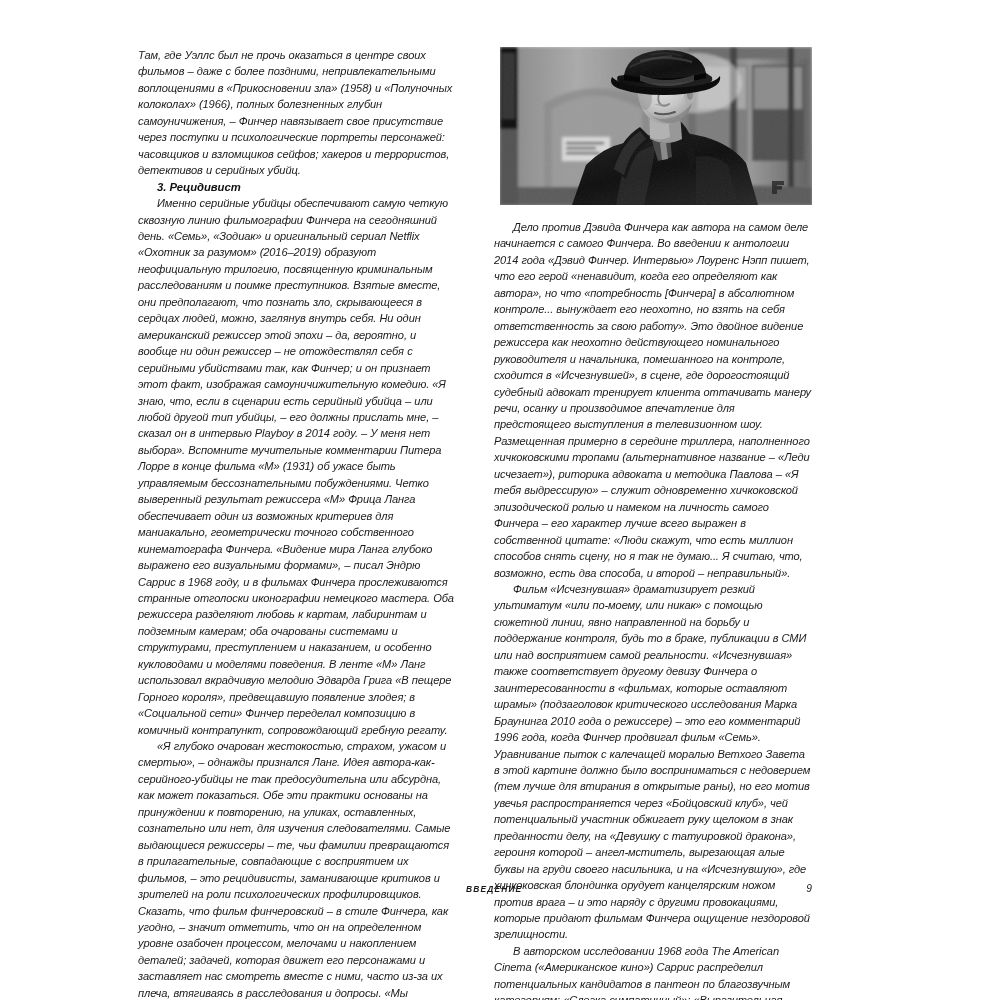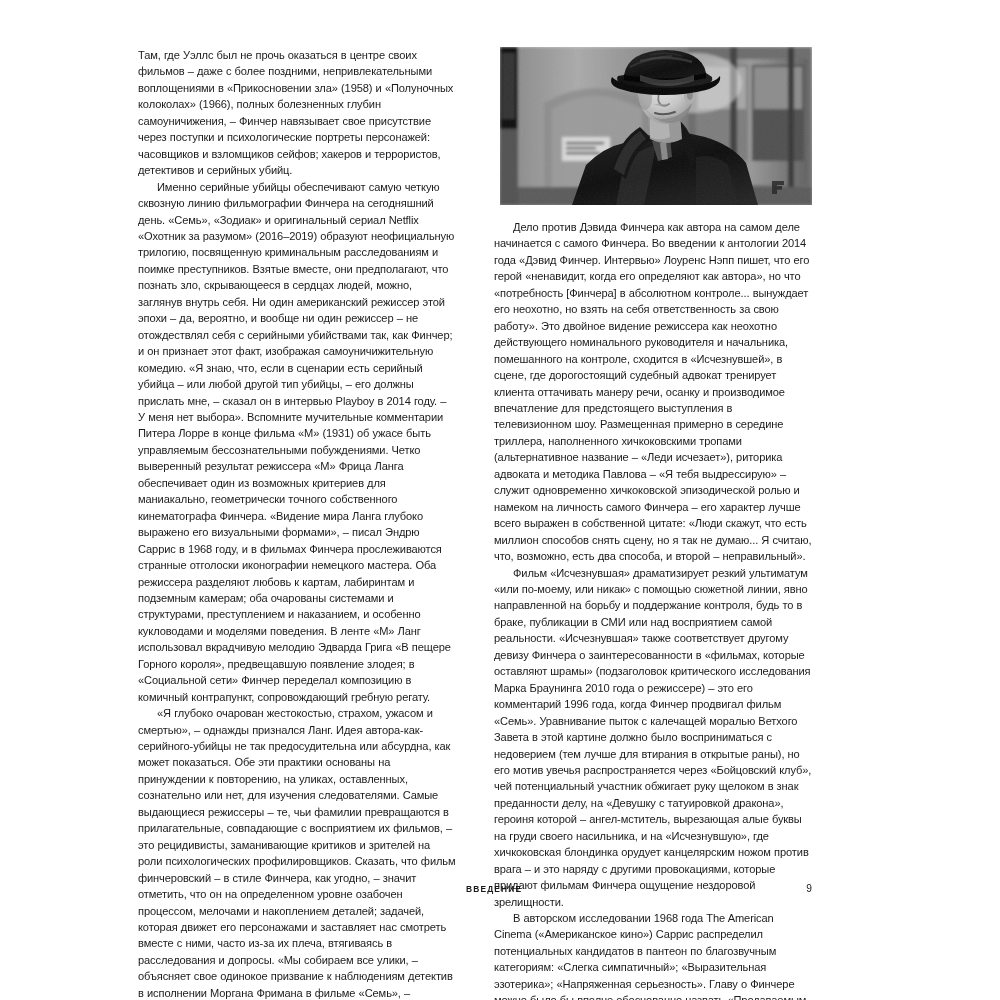--- a/index.html
+++ b/index.html
@@ -16,20 +16,21 @@
     -webkit-font-smoothing: antialiased;
     overflow: hidden;
   }
 
   .page {
     position: relative;
     width: 1000px;
     height: 1000px;
     background: #ffffff;
     box-sizing: border-box;
+    font-style: italic;
   }
 
   
   .content {
     position: absolute;
     left: 138px;
     top: 47px;
     width: 674px;
     height: 870px;
   }
@@ -259,20 +260,21 @@
 
       <rect x="0" y="0" width="312" height="158" filter="url(#grain)" opacity="0.5"></rect>
     </svg>
   </div>
 
   <div class="content">
 
     <div class="col col-left">
       <div class="col-inner">
         <p>Там, где Уэллс был не прочь оказаться в центре своих фильмов – даже с более поздними, непривлекательными воплощениями в «Прикосновении зла» (1958) и «Полуночных колоколах» (1966), полных болезненных глубин самоуничижения, – Финчер навязывает свое присутствие через поступки и психологические портреты персонажей: часовщиков и взломщиков сейфов; хакеров и террористов, детективов и серийных убийц.</p>
+        <h3 class="subhead">3. Рецидивист</h3>
         <p class="indent">Именно серийные убийцы обеспечивают самую четкую сквозную линию фильмографии Финчера на сегодняшний день. «Семь», «Зодиак» и оригинальный сериал Netflix «Охотник за разумом» (2016–2019) образуют неофициальную трилогию, посвященную криминальным расследованиям и поимке преступников. Взятые вместе, они предполагают, что познать зло, скрывающееся в сердцах людей, можно, заглянув внутрь себя. Ни один американский режиссер этой эпохи – да, вероятно, и вообще ни один режиссер – не отождествлял себя с серийными убийствами так, как Финчер; и он признает этот факт, изображая самоуничижительную комедию. «Я знаю, что, если в сценарии есть серийный убийца – или любой другой тип убийцы, – его должны прислать мне, – сказал он в интервью Playboy в 2014 году. – У меня нет выбора». Вспомните мучительные комментарии Питера Лорре в конце фильма «М» (1931) об ужасе быть управляемым бессознательными побуждениями. Четко выверенный результат режиссера «М» Фрица Ланга обеспечивает один из возможных критериев для маниакально, геометрически точного собственного кинематографа Финчера. «Видение мира Ланга глубоко выражено его визуальными формами», – писал Эндрю Саррис в 1968 году, и в фильмах Финчера прослеживаются странные отголоски иконографии немецкого мастера. Оба режиссера разделяют любовь к картам, лабиринтам и подземным камерам; оба очарованы системами и структурами, преступлением и наказанием, и особенно кукловодами и моделями поведения. В ленте «М» Ланг использовал вкрадчивую мелодию Эдварда Грига «В пещере Горного короля», предвещавшую появление злодея; в «Социальной сети» Финчер переделал композицию в комичный контрапункт, сопровождающий гребную регату.</p>
         <p class="indent">«Я глубоко очарован жестокостью, страхом, ужасом и смертью», – однажды признался Ланг. Идея автора-как-серийного-убийцы не так предосудительна или абсурдна, как может показаться. Обе эти практики основаны на принуждении к повторению, на уликах, оставленных, сознательно или нет, для изучения следователями. Самые выдающиеся режиссеры – те, чьи фамилии превращаются в прилагательные, совпадающие с восприятием их фильмов, – это рецидивисты, заманивающие критиков и зрителей на роли психологических профилировщиков. Сказать, что фильм финчеровский – в стиле Финчера, как угодно, – значит отметить, что он на определенном уровне озабочен процессом, мелочами и накоплением деталей; задачей, которая движет его персонажами и заставляет нас смотреть вместе с ними, часто из-за их плеча, втягиваясь в расследования и допросы. «Мы собираем все улики, – объясняет свое одинокое призвание к наблюдениям детектив в исполнении Моргана Фримана в фильме «Семь», – Собираю все снимки и образцы, все записываю, отмечаю, когда что-то происходит... складываю все в аккуратные маленькие стопки, а потом – в папку, на случай если это когда-нибудь понадобится в зале суда».</p>
       </div>
     </div>
 
     <div class="col col-right">
       <div class="col-inner">
         <p class="indent">Дело против Дэвида Финчера как автора на самом деле начинается с самого Финчера. Во введении к антологии 2014 года «Дэвид Финчер. Интервью» Лоуренс Нэпп пишет, что его герой «ненавидит, когда его определяют как автора», но что «потребность [Финчера] в абсолютном контроле... вынуждает его неохотно, но взять на себя ответственность за свою работу». Это двойное видение режиссера как неохотно действующего номинального руководителя и начальника, помешанного на контроле, сходится в «Исчезнувшей», в сцене, где дорогостоящий судебный адвокат тренирует клиента оттачивать манеру речи, осанку и производимое впечатление для предстоящего выступления в телевизионном шоу. Размещенная примерно в середине триллера, наполненного хичкоковскими тропами (альтернативное название – «Леди исчезает»), риторика адвоката и методика Павлова – «Я тебя выдрессирую» – служит одновременно хичкоковской эпизодической ролью и намеком на личность самого Финчера – его характер лучше всего выражен в собственной цитате: «Люди скажут, что есть миллион способов снять сцену, но я так не думаю... Я считаю, что, возможно, есть два способа, и второй – неправильный».</p>
         <p class="indent">Фильм «Исчезнувшая» драматизирует резкий ультиматум «или по-моему, или никак» с помощью сюжетной линии, явно направленной на борьбу и поддержание контроля, будь то в браке, публикации в СМИ или над восприятием самой реальности. «Исчезнувшая» также соответствует другому девизу Финчера о заинтересованности в «фильмах, которые оставляют шрамы» (подзаголовок критического исследования Марка Браунинга 2010 года о режиссере) – это его комментарий 1996 года, когда Финчер продвигал фильм «Семь». Уравнивание пыток с калечащей моралью Ветхого Завета в этой картине должно было восприниматься с недоверием (тем лучше для втирания в открытые раны), но его мотив увечья распространяется через «Бойцовский клуб», чей потенциальный участник обжигает руку щелоком в знак преданности делу, на «Девушку с татуировкой дракона», героиня которой – ангел-мститель, вырезающая алые буквы на груди своего насильника, и на «Исчезнувшую», где хичкоковская блондинка орудует канцелярским ножом против врага – и это наряду с другими провокациями, которые придают фильмам Финчера ощущение нездоровой зрелищности.</p>
         <p class="indent">В авторском исследовании 1968 года The American Cinema («Американское кино») Саррис распределил потенциальных кандидатов в пантеон по благозвучным категориям: «Слегка симпатичный»; «Выразительная эзотерика»; «Напряженная серьезность». Главу о Финчере можно было бы вполне обоснованно назвать «Продаваемым садизмом» или «Хладнокровной жестокостью».</p>

